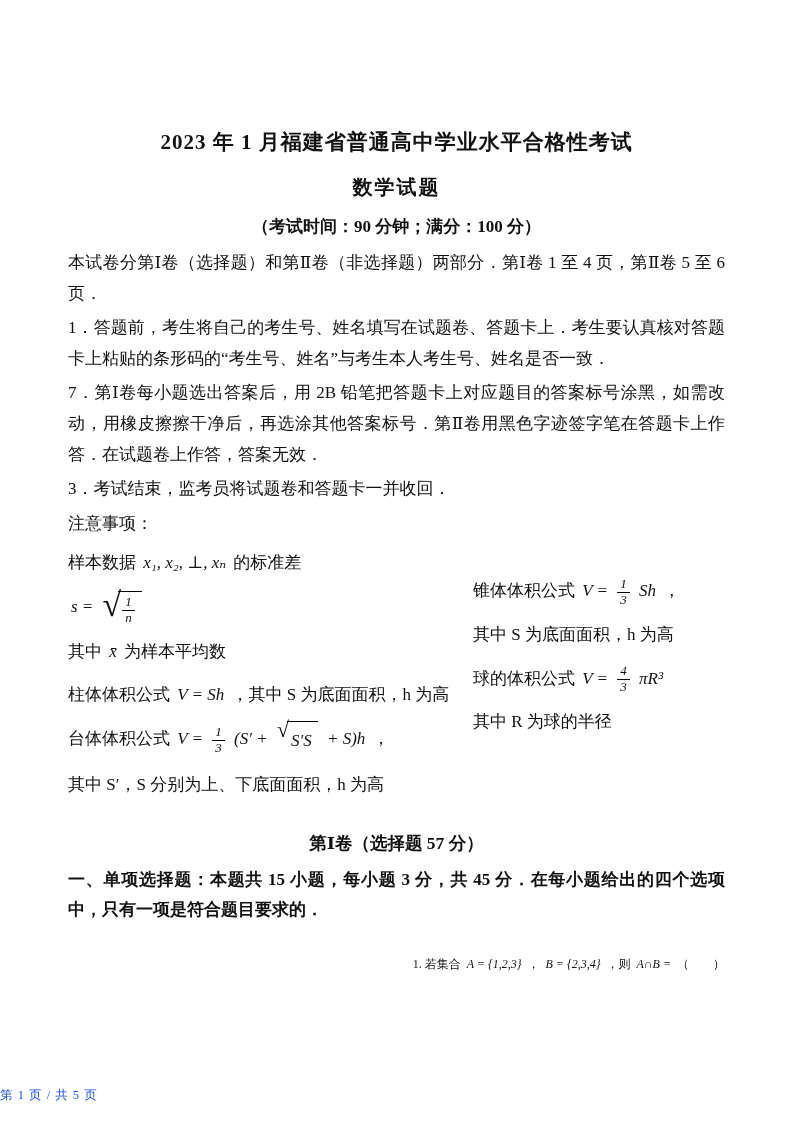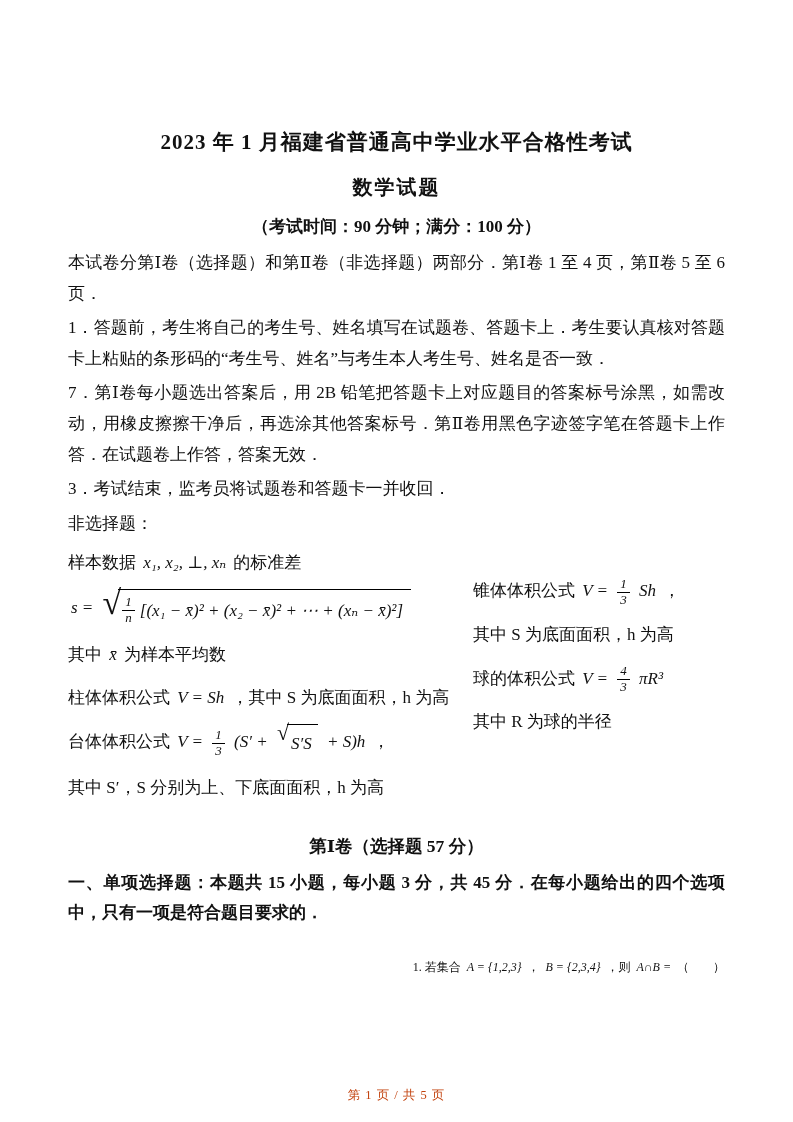--- a/index.html
+++ b/index.html
@@ -108,61 +108,59 @@
     font-size: 12px;
     margin-top: 26px;
     line-height: 2.0;
     text-align: right;
   }
   .footer {
     position: absolute;
     bottom: 18px;
     left: 0;
     right: 0;
-    text-align: center;
     font-size: 12.5px;
-    color: #c2410c;
+    color: #1d4ed8;
     letter-spacing: 1px;
   }
 </style>
 </head>
 <body>
 
 <div class="page">
 
   <h1 class="title">2023 年 1 月福建省普通高中学业水平合格性考试</h1>
   <h2 class="subtitle">数学试题</h2>
   <div class="exam-info">（考试时间：90 分钟；满分：100 分）</div>
 
   <p class="body-text">本试卷分第Ⅰ卷（选择题）和第Ⅱ卷（非选择题）两部分．第Ⅰ卷 1 至 4 页，第Ⅱ卷 5 至 6 页．</p>
   <p class="body-text">1．答题前，考生将自己的考生号、姓名填写在试题卷、答题卡上．考生要认真核对答题卡上粘贴的条形码的“考生号、姓名”与考生本人考生号、姓名是否一致．</p>
   <p class="body-text">7．第Ⅰ卷每小题选出答案后，用 2B 铅笔把答题卡上对应题目的答案标号涂黑，如需改动，用橡皮擦擦干净后，再选涂其他答案标号．第Ⅱ卷用黑色字迹签字笔在答题卡上作答．在试题卷上作答，答案无效．</p>
   <p class="body-text">3．考试结束，监考员将试题卷和答题卡一并收回．</p>
-  <p class="body-text">非选择题：</p>
+  <p class="body-text">注意事项：</p>
 
   <div class="formula-area">
 
     <div class="col-left">
 
       <div class="fline">
         <span>样本数据</span>
         <span class="math">x₁, x₂, ⊥, xₙ</span>
         <span>的标准差</span>
       </div>
 
       <div class="fline">
         <span class="math">s =</span>
         <span class="sqrt">
           <span class="rad">√</span>
           <span class="vinc">
             <span class="frac">
               <span class="num">1</span>
               <span class="den">n</span>
             </span>
-            <span class="math">[(x₁ − x̄)² + (x₂ − x̄)² + ⋯ + (xₙ − x̄)²]</span>
           </span>
         </span>
       </div>
 
       <div class="fline">
         <span>其中</span>
         <span class="math">x̄</span>
         <span>为样本平均数</span>
       </div>
 

